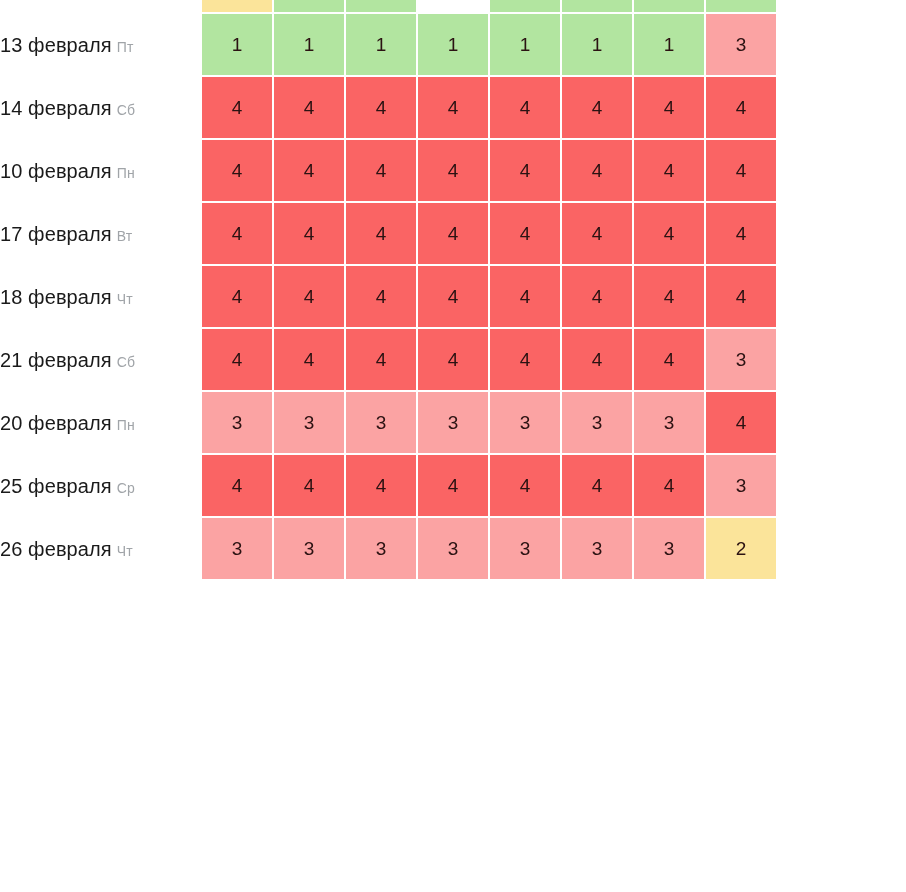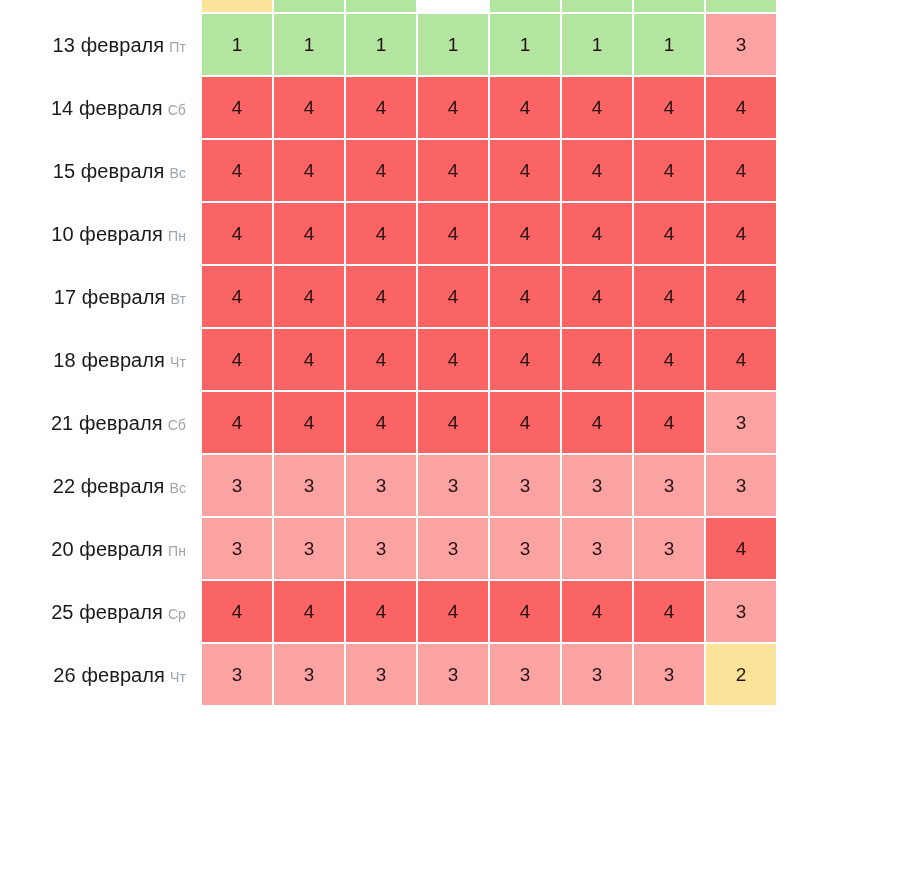--- a/index.html
+++ b/index.html
@@ -39,21 +39,20 @@
   }
 
   col.col-label { width: 202px; }
   col.col-cell  { width: 72px;  }
 
   tr.heat-row { height: 63px; }
 
   td.day-label {
     width: 202px;
     background: #ffffff;
-    text-align: right;
     padding: 0 16px 0 0;
     vertical-align: middle;
     white-space: nowrap;
     font-size: 20px;
     color: #1a1a1a;
     letter-spacing: 0.1px;
   }
   td.day-label .dow {
     font-size: 14px;
     color: #a0a4a8;
@@ -126,31 +125,20 @@
             <td class="cell v-4">4</td>
             <td class="cell v-4">4</td>
             <td class="cell v-4">4</td>
             <td class="cell v-4">4</td>
             <td class="cell v-4">4</td>
             <td class="cell v-4">4</td>
             <td class="cell v-4">4</td>
             <td class="cell v-4">4</td>
           </tr>
           <tr class="heat-row">
-            <td class="day-label"><span>15 февраля</span><span class="dow">Вс</span></td>
-            <td class="cell v-4">4</td>
-            <td class="cell v-4">4</td>
-            <td class="cell v-4">4</td>
-            <td class="cell v-4">4</td>
-            <td class="cell v-4">4</td>
-            <td class="cell v-4">4</td>
-            <td class="cell v-4">4</td>
-            <td class="cell v-4">4</td>
-          </tr>
-          <tr class="heat-row">
             <td class="day-label"><span>10 февраля</span><span class="dow">Пн</span></td>
             <td class="cell v-4">4</td>
             <td class="cell v-4">4</td>
             <td class="cell v-4">4</td>
             <td class="cell v-4">4</td>
             <td class="cell v-4">4</td>
             <td class="cell v-4">4</td>
             <td class="cell v-4">4</td>
             <td class="cell v-4">4</td>
           </tr>
@@ -178,31 +166,20 @@
           </tr>
           <tr class="heat-row">
             <td class="day-label"><span>21 февраля</span><span class="dow">Сб</span></td>
             <td class="cell v-4">4</td>
             <td class="cell v-4">4</td>
             <td class="cell v-4">4</td>
             <td class="cell v-4">4</td>
             <td class="cell v-4">4</td>
             <td class="cell v-4">4</td>
             <td class="cell v-4">4</td>
-            <td class="cell v-3">3</td>
-          </tr>
-          <tr class="heat-row">
-            <td class="day-label"><span>22 февраля</span><span class="dow">Вс</span></td>
-            <td class="cell v-3">3</td>
-            <td class="cell v-3">3</td>
-            <td class="cell v-3">3</td>
-            <td class="cell v-3">3</td>
-            <td class="cell v-3">3</td>
-            <td class="cell v-3">3</td>
-            <td class="cell v-3">3</td>
             <td class="cell v-3">3</td>
           </tr>
           <tr class="heat-row">
             <td class="day-label"><span>20 февраля</span><span class="dow">Пн</span></td>
             <td class="cell v-3">3</td>
             <td class="cell v-3">3</td>
             <td class="cell v-3">3</td>
             <td class="cell v-3">3</td>
             <td class="cell v-3">3</td>
             <td class="cell v-3">3</td>

